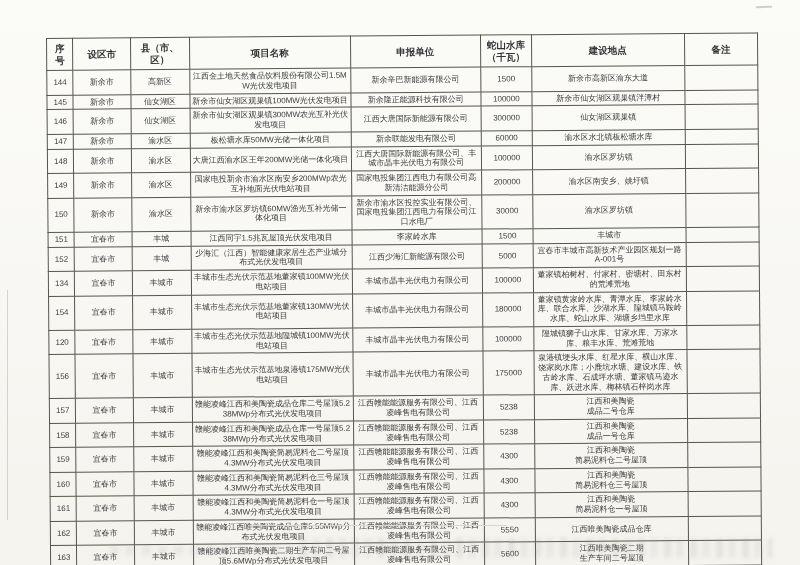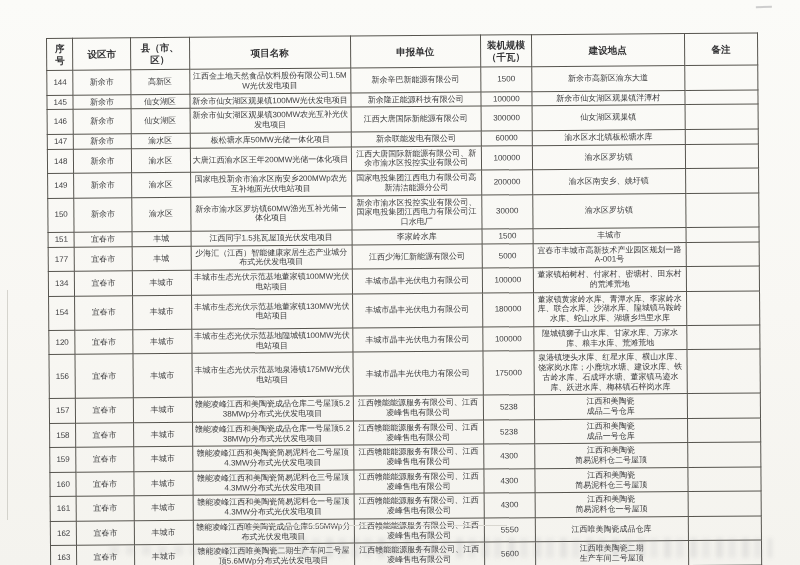--- a/index.html
+++ b/index.html
@@ -107,21 +107,21 @@
       </colgroup>
       <thead>
         <tr>
           <th>序
 号</th>
           <th>设区市</th>
           <th>县（市、
 区）</th>
           <th>项目名称</th>
           <th>申报单位</th>
-          <th>装机规模
+          <th>蛇山水库
 （千瓦）</th>
           <th>建设地点</th>
           <th>备注</th>
         </tr>
       </thead>
       <tbody>
           <tr>
             <td class="col-no">144</td>
             <td class="col-city">新余市</td>
             <td class="col-county">高新区</td>
@@ -159,21 +159,21 @@
             <td class="col-applicant">新余联能发电有限公司</td>
             <td class="col-capacity_kw">60000</td>
             <td class="col-location">渝水区水北镇板松塘水库</td>
             <td class="col-remark"></td>
           </tr>
           <tr>
             <td class="col-no">148</td>
             <td class="col-city">新余市</td>
             <td class="col-county">渝水区</td>
             <td class="col-project">大唐江西渝水区王年200MW光储一体化项目</td>
-            <td class="col-applicant">江西大唐国际新能源有限公司、新余市渝水区投控实业有限公司</td>
+            <td class="col-applicant">江西大唐国际新能源有限公司、丰城市晶丰光伏电力有限公司</td>
             <td class="col-capacity_kw">100000</td>
             <td class="col-location">渝水区罗坊镇</td>
             <td class="col-remark"></td>
           </tr>
           <tr>
             <td class="col-no">149</td>
             <td class="col-city">新余市</td>
             <td class="col-county">渝水区</td>
             <td class="col-project">国家电投新余市渝水区南安乡200MWp农光互补地面光伏电站项目</td>
             <td class="col-applicant">国家电投集团江西电力有限公司高新清洁能源分公司</td>
@@ -195,21 +195,21 @@
             <td class="col-no">151</td>
             <td class="col-city">宜春市</td>
             <td class="col-county">丰城</td>
             <td class="col-project">江西同宇1.5兆瓦屋顶光伏发电项目</td>
             <td class="col-applicant">李家岭水库</td>
             <td class="col-capacity_kw">1500</td>
             <td class="col-location">丰城市</td>
             <td class="col-remark"></td>
           </tr>
           <tr>
-            <td class="col-no">177</td>
+            <td class="col-no">152</td>
             <td class="col-city">宜春市</td>
             <td class="col-county">丰城</td>
             <td class="col-project">少海汇（江西）智能健康家居生态产业城分布式光伏发电项目</td>
             <td class="col-applicant">江西少海汇新能源有限公司</td>
             <td class="col-capacity_kw">5000</td>
             <td class="col-location">宜春市丰城市高新技术产业园区规划一路A-001号</td>
             <td class="col-remark"></td>
           </tr>
           <tr>
             <td class="col-no">134</td>

